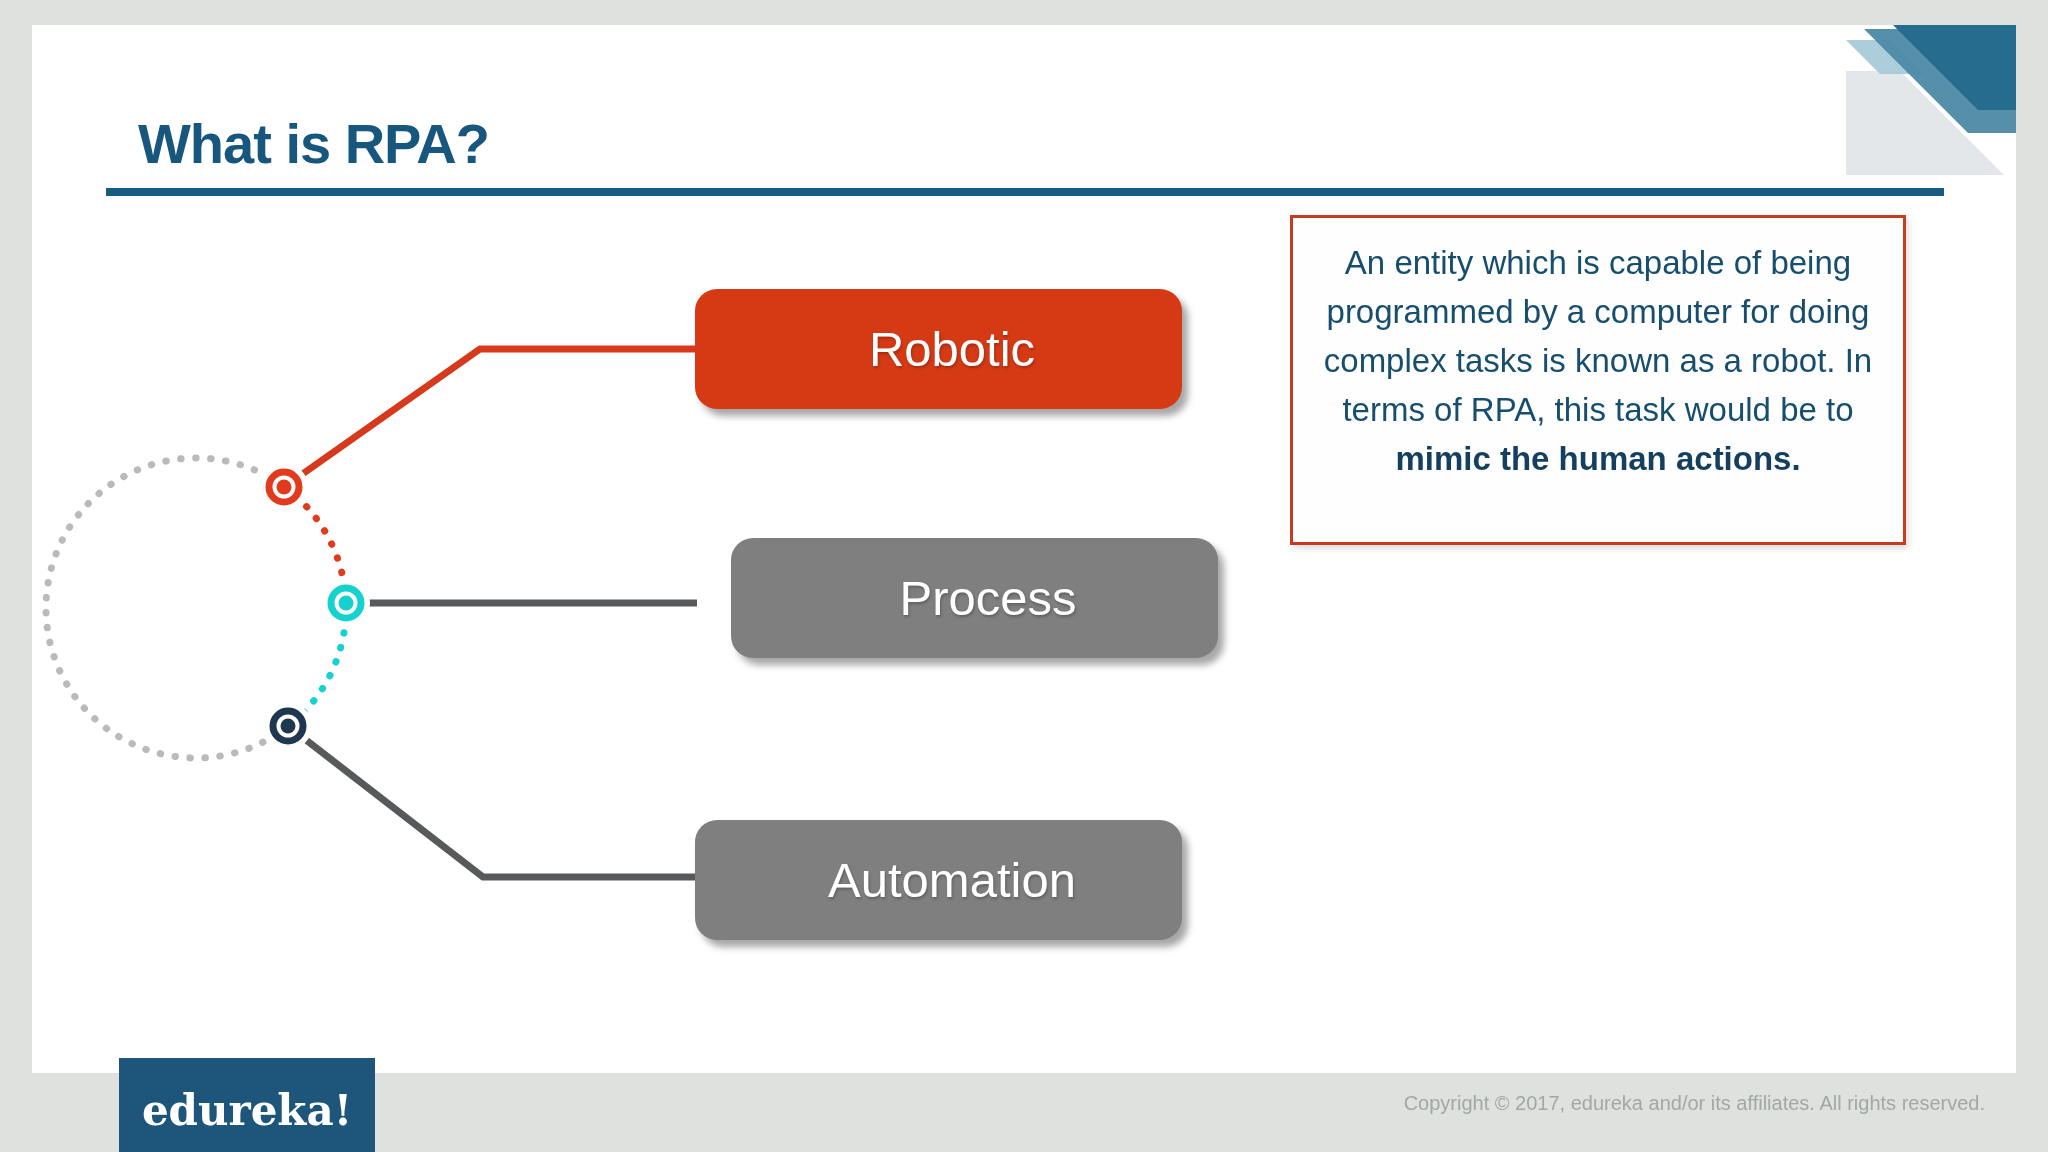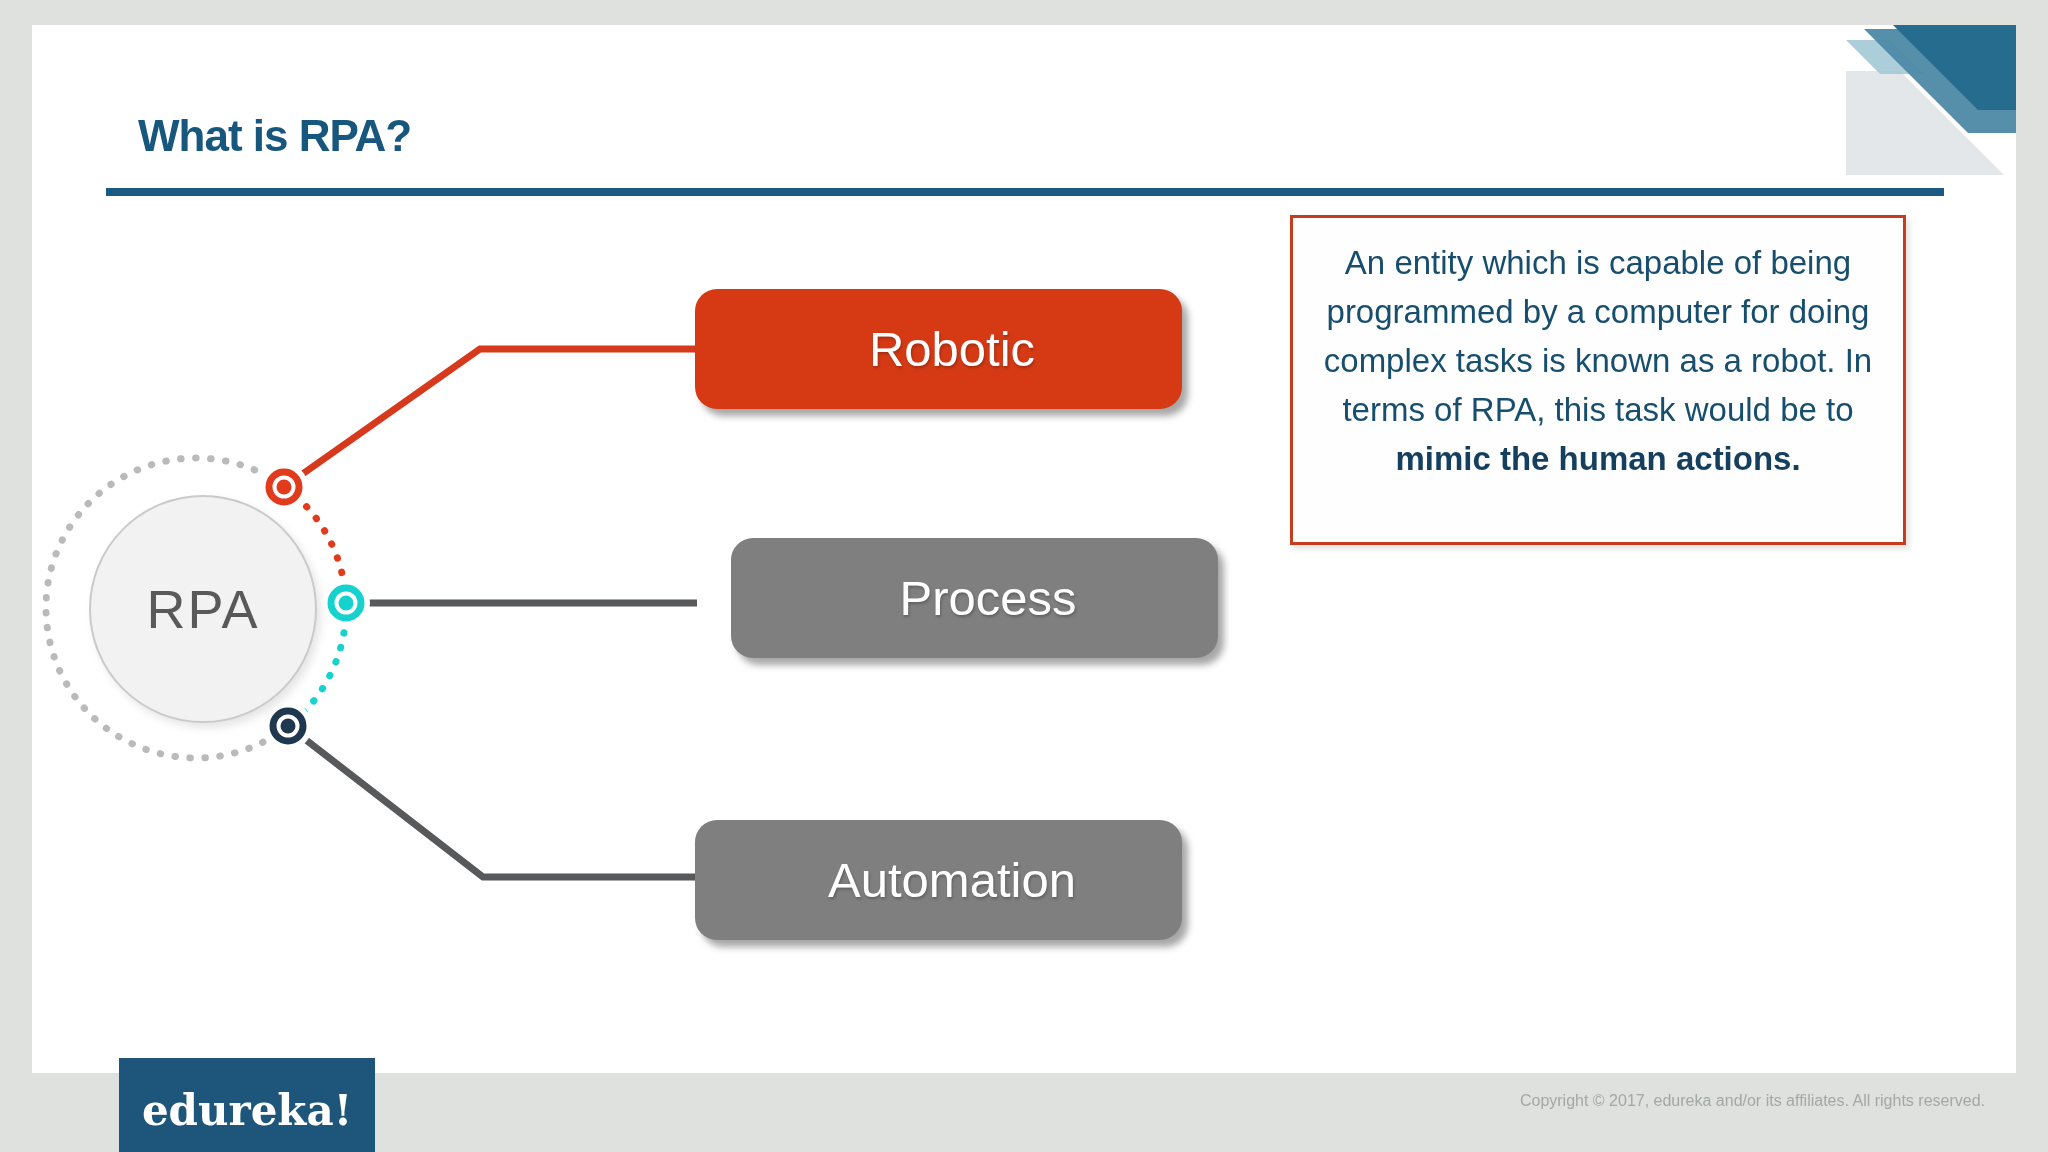--- a/index.html
+++ b/index.html
@@ -9,21 +9,21 @@
     font-family:"Liberation Sans",sans-serif;
   }
   .page{position:absolute;inset:0;}
   .slide{
     position:absolute;left:32px;top:25px;width:1984px;height:1048px;
     background:#ffffff;
   }
   
   .title{
     position:absolute;left:106px;top:86px;margin:0;
-    font-size:44px;font-weight:700;letter-spacing:-1px;
+    font-size:56px;font-weight:700;letter-spacing:-1px;
     color:#17567d;
   }
   .title-rule{
     position:absolute;left:74px;top:163px;width:1838px;height:8px;
     background:#1a5b83;
   }
   
   .corner{position:absolute;top:0;right:0;width:170px;height:150px;}
   
   .diagram{position:absolute;left:0;top:0;width:1984px;height:1048px;}
@@ -61,21 +61,21 @@
     color:#174e6e;font-weight:500;
   }
   .defbox strong{font-weight:700;color:#143f5e;}
   
   .footer-bar{
     position:absolute;left:0;top:1073px;width:2048px;height:79px;
     background:#dee1dd;
   }
   .copyright{
     position:absolute;right:63px;top:1092px;
-    font-size:16px;color:#a2a8a6;
+    font-size:20px;color:#a2a8a6;
   }
   .logo{
     position:absolute;left:119px;top:1058px;width:256px;height:94px;
     background:#1d567a;
     display:flex;align-items:center;justify-content:center;
   }
   .logo-text{
     font-family:"DejaVu Serif",serif;font-weight:700;
     font-size:42px;color:#ffffff;letter-spacing:0px;margin-top:10px;
   }
@@ -119,23 +119,20 @@
         <circle cx="314" cy="578" r="7.5" fill="#16d2cf"></circle>
       </g>
 
       <g>
         <circle cx="256" cy="701" r="24" fill="#ffffff"></circle>
         <circle cx="256" cy="701" r="15" fill="none" stroke="#1f3850" stroke-width="7"></circle>
         <circle cx="256" cy="701" r="7.5" fill="#1f3850"></circle>
       </g>
     </svg>
 
-    <div class="hub">
-      <span class="hub-label">RPA</span>
-    </div>
 
     <div class="node node-robotic">
       <span>Robotic</span>
     </div>
     <div class="node node-process">
       <span>Process</span>
     </div>
     <div class="node node-automation">
       <span>Automation</span>
     </div>

